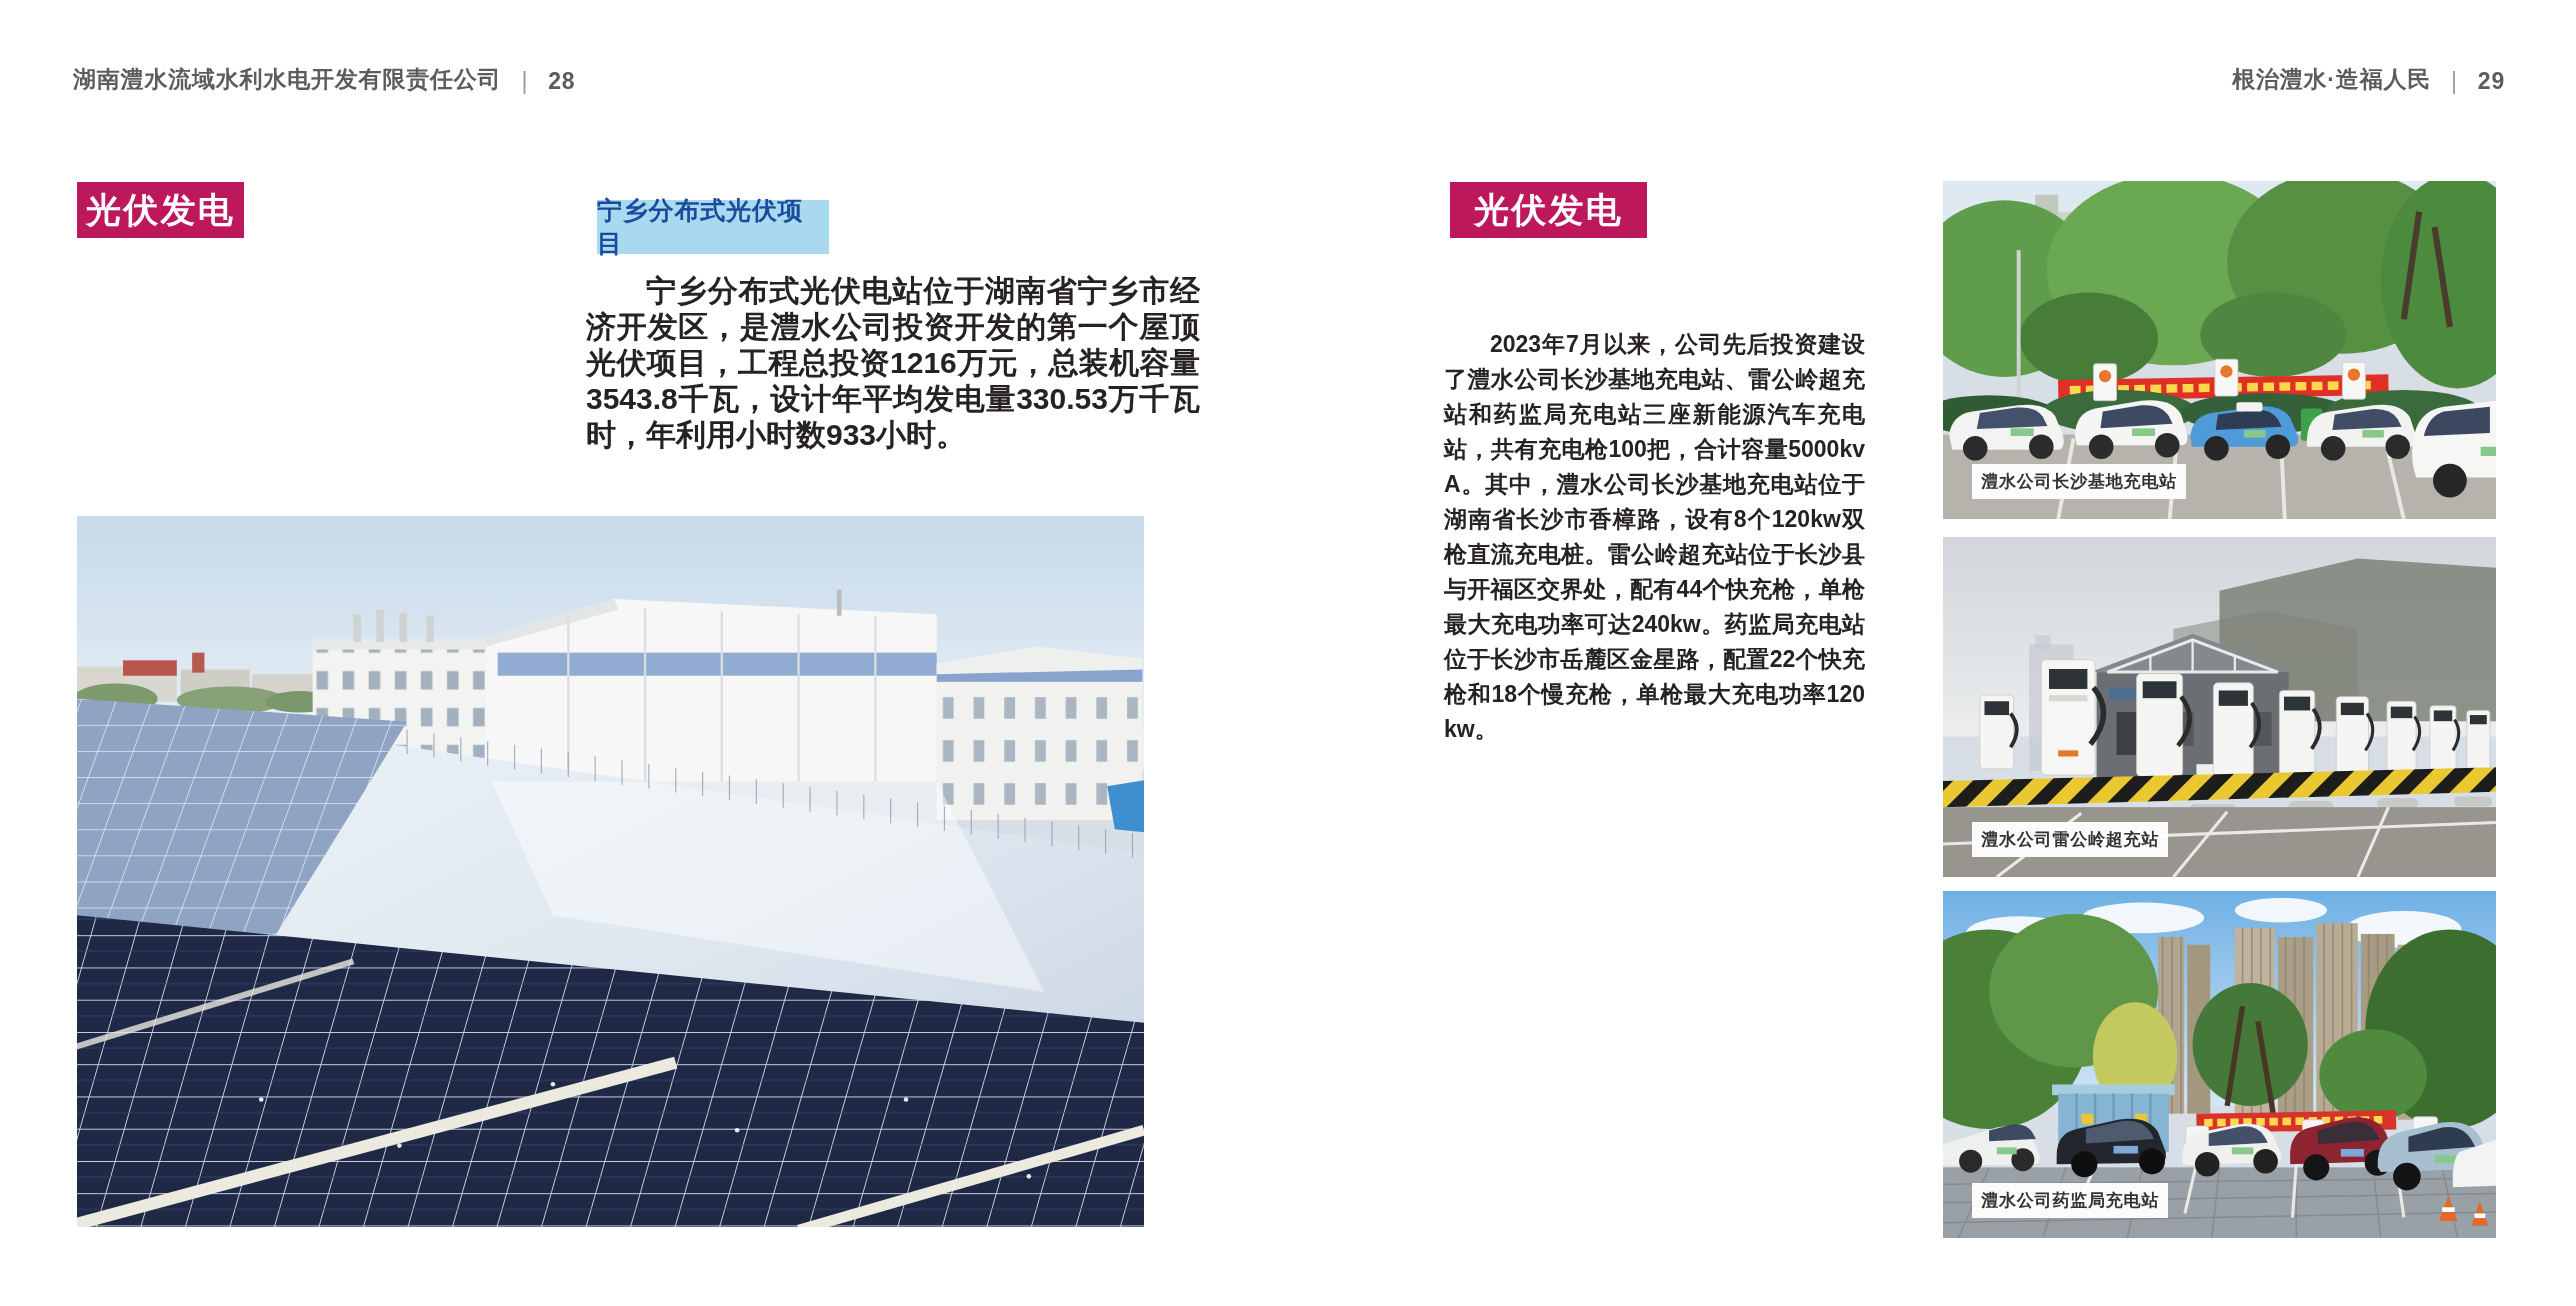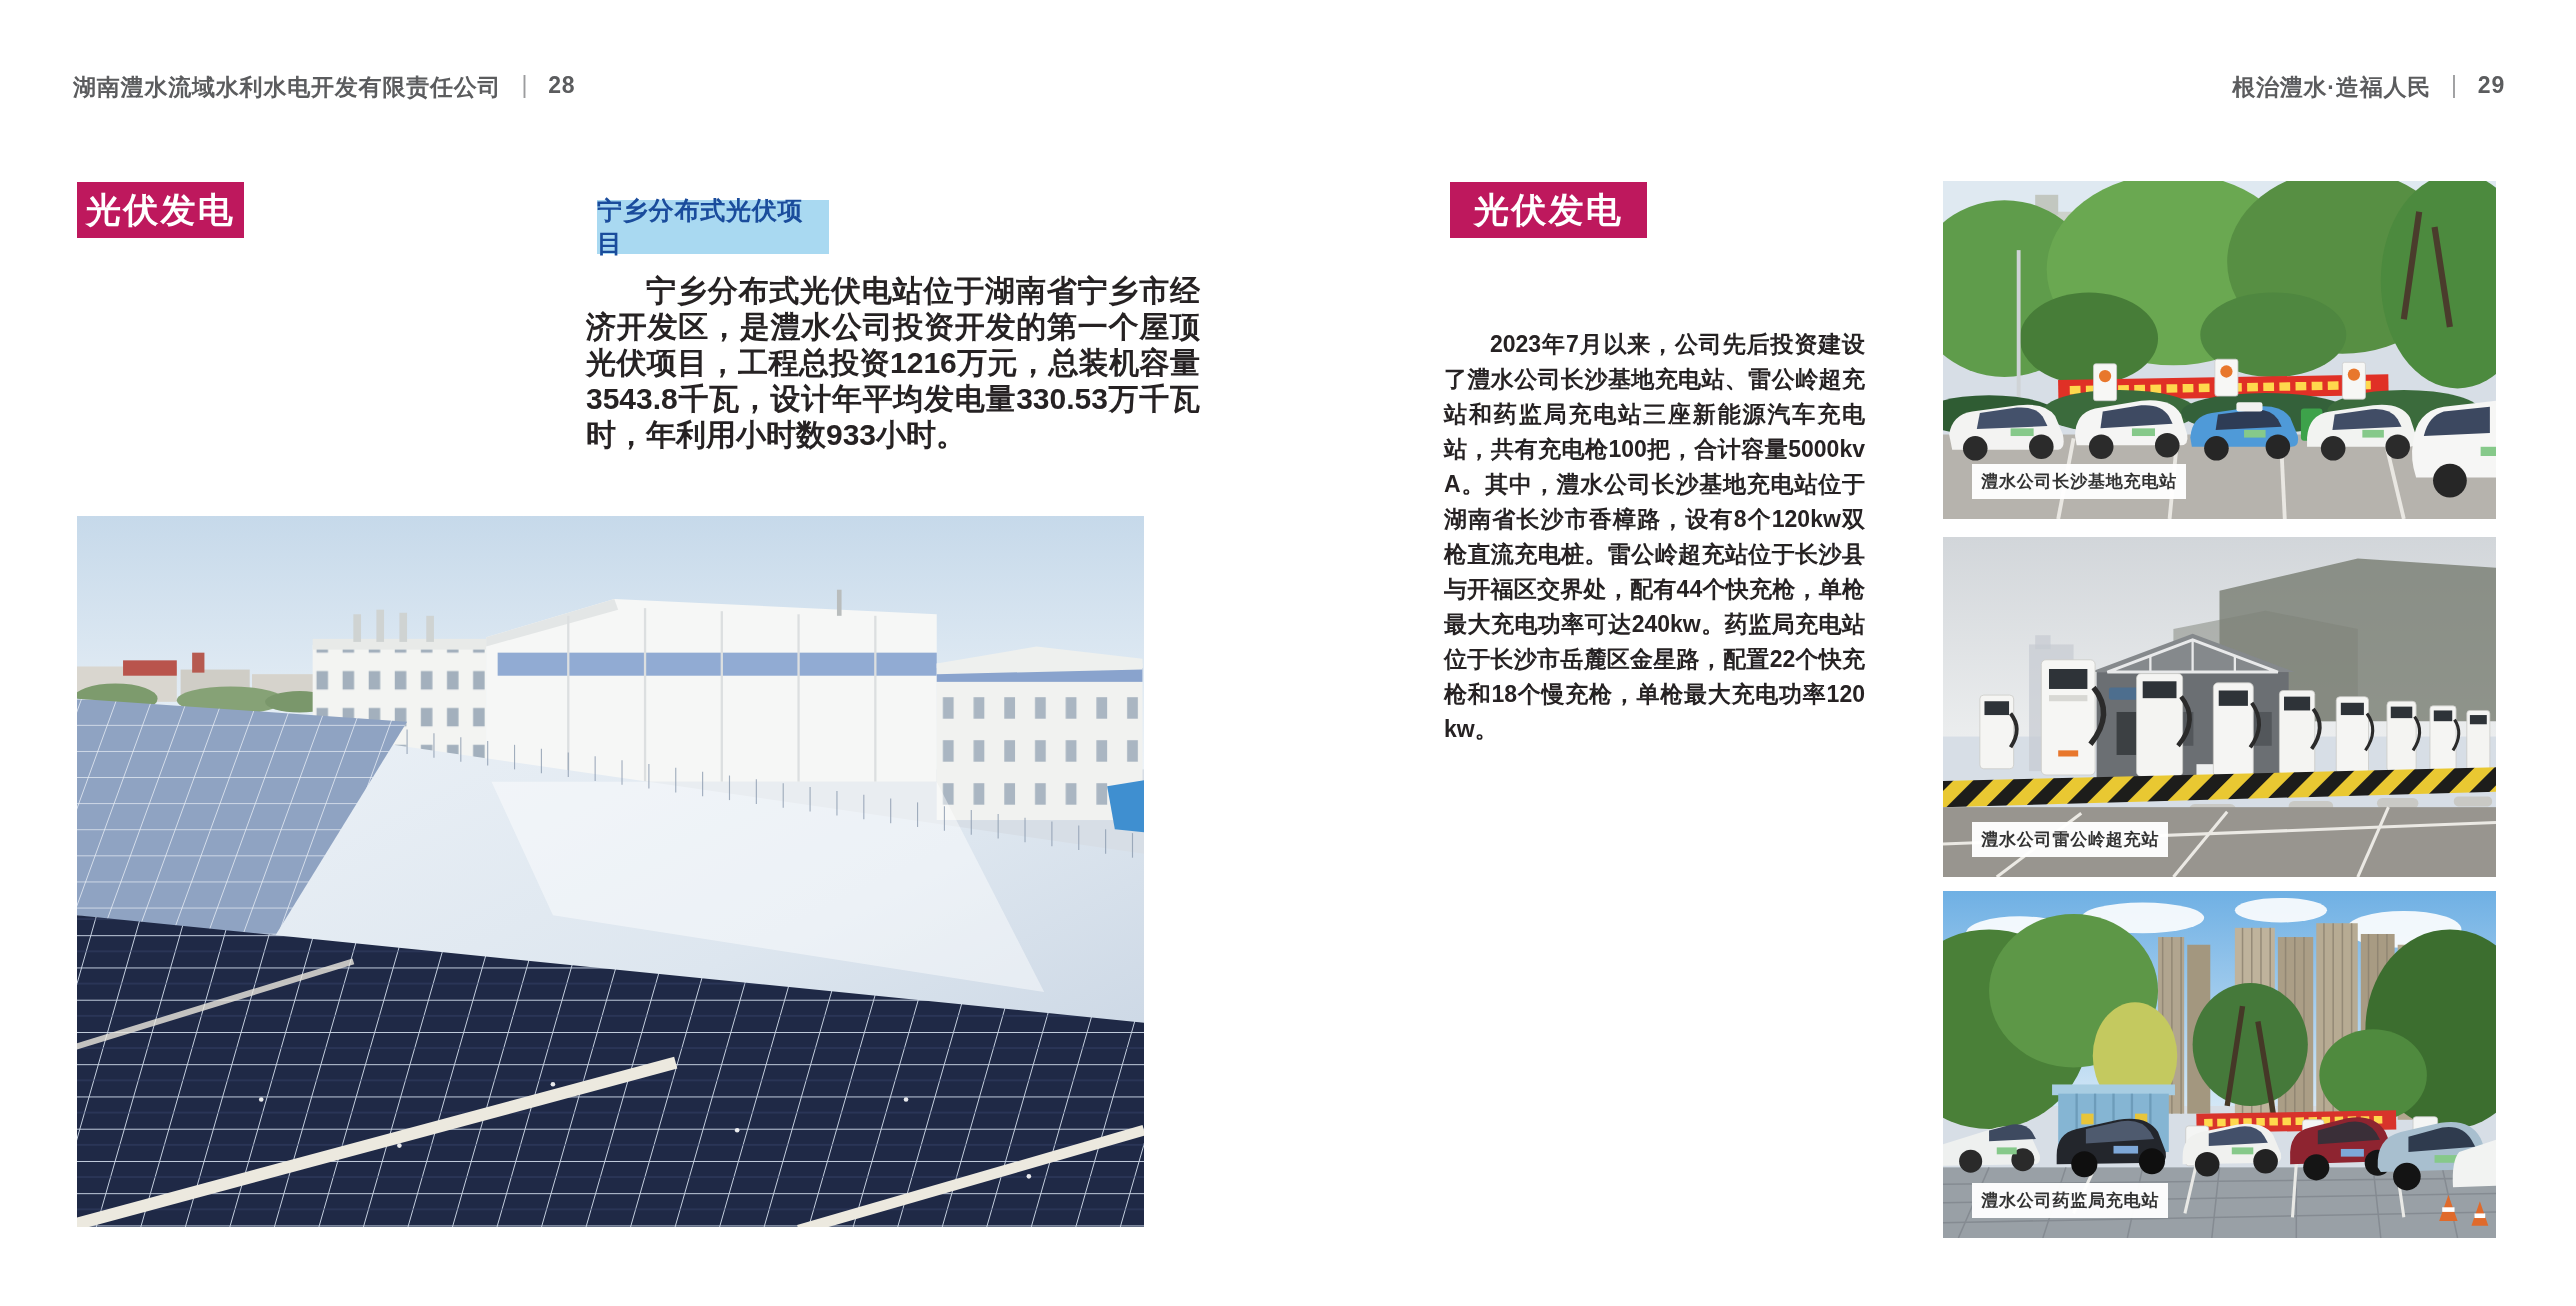--- a/index.html
+++ b/index.html
@@ -3,22 +3,22 @@
 <meta charset="utf-8">
 <style>
   * { margin:0; padding:0; box-sizing:border-box; }
   html,body { background:#ffffff; }
   body { font-family:"Liberation Sans","DejaVu Sans",sans-serif; }
   .spread {
     position:relative; width:2576px; height:1306px; background:#ffffff; overflow:hidden;
   }
   
   .running-header {
-    position:absolute; top:72px; font-size:23px; font-weight:700; color:#5b5c5e;
-    letter-spacing:0.8px; white-space:nowrap; display:flex; align-items:flex-start;
+    position:absolute; top:64px; font-size:23px; font-weight:700; color:#5b5c5e;
+    letter-spacing:0.8px; white-space:nowrap; display:flex; align-items:flex-end;
   }
   .running-header .sep { color:#9b9c9e; font-weight:400; margin:0 20px; font-size:23px; }
   .header-left { left:73px; }
   .header-right { right:71px;margin-left:28px; }
 
   
   .section-title {
     position:absolute; background:#be185d; color:#ffffff; font-weight:700;
     font-size:35px; letter-spacing:2.3px; display:flex; align-items:center; justify-content:center;
     height:56px;

